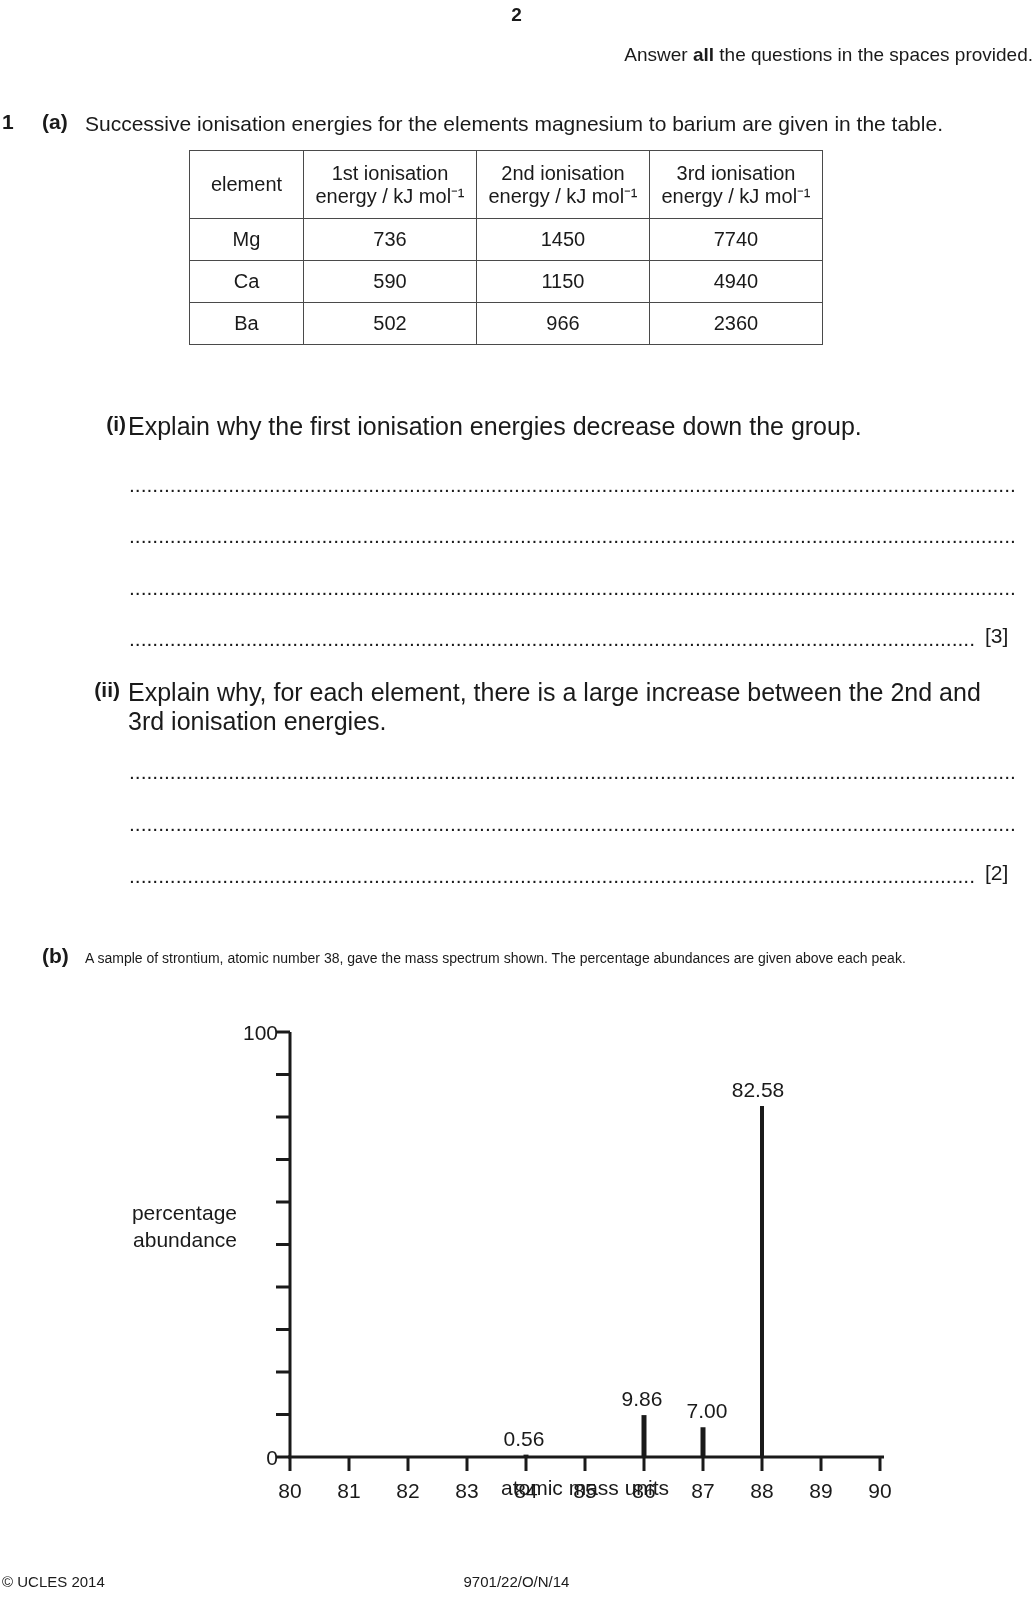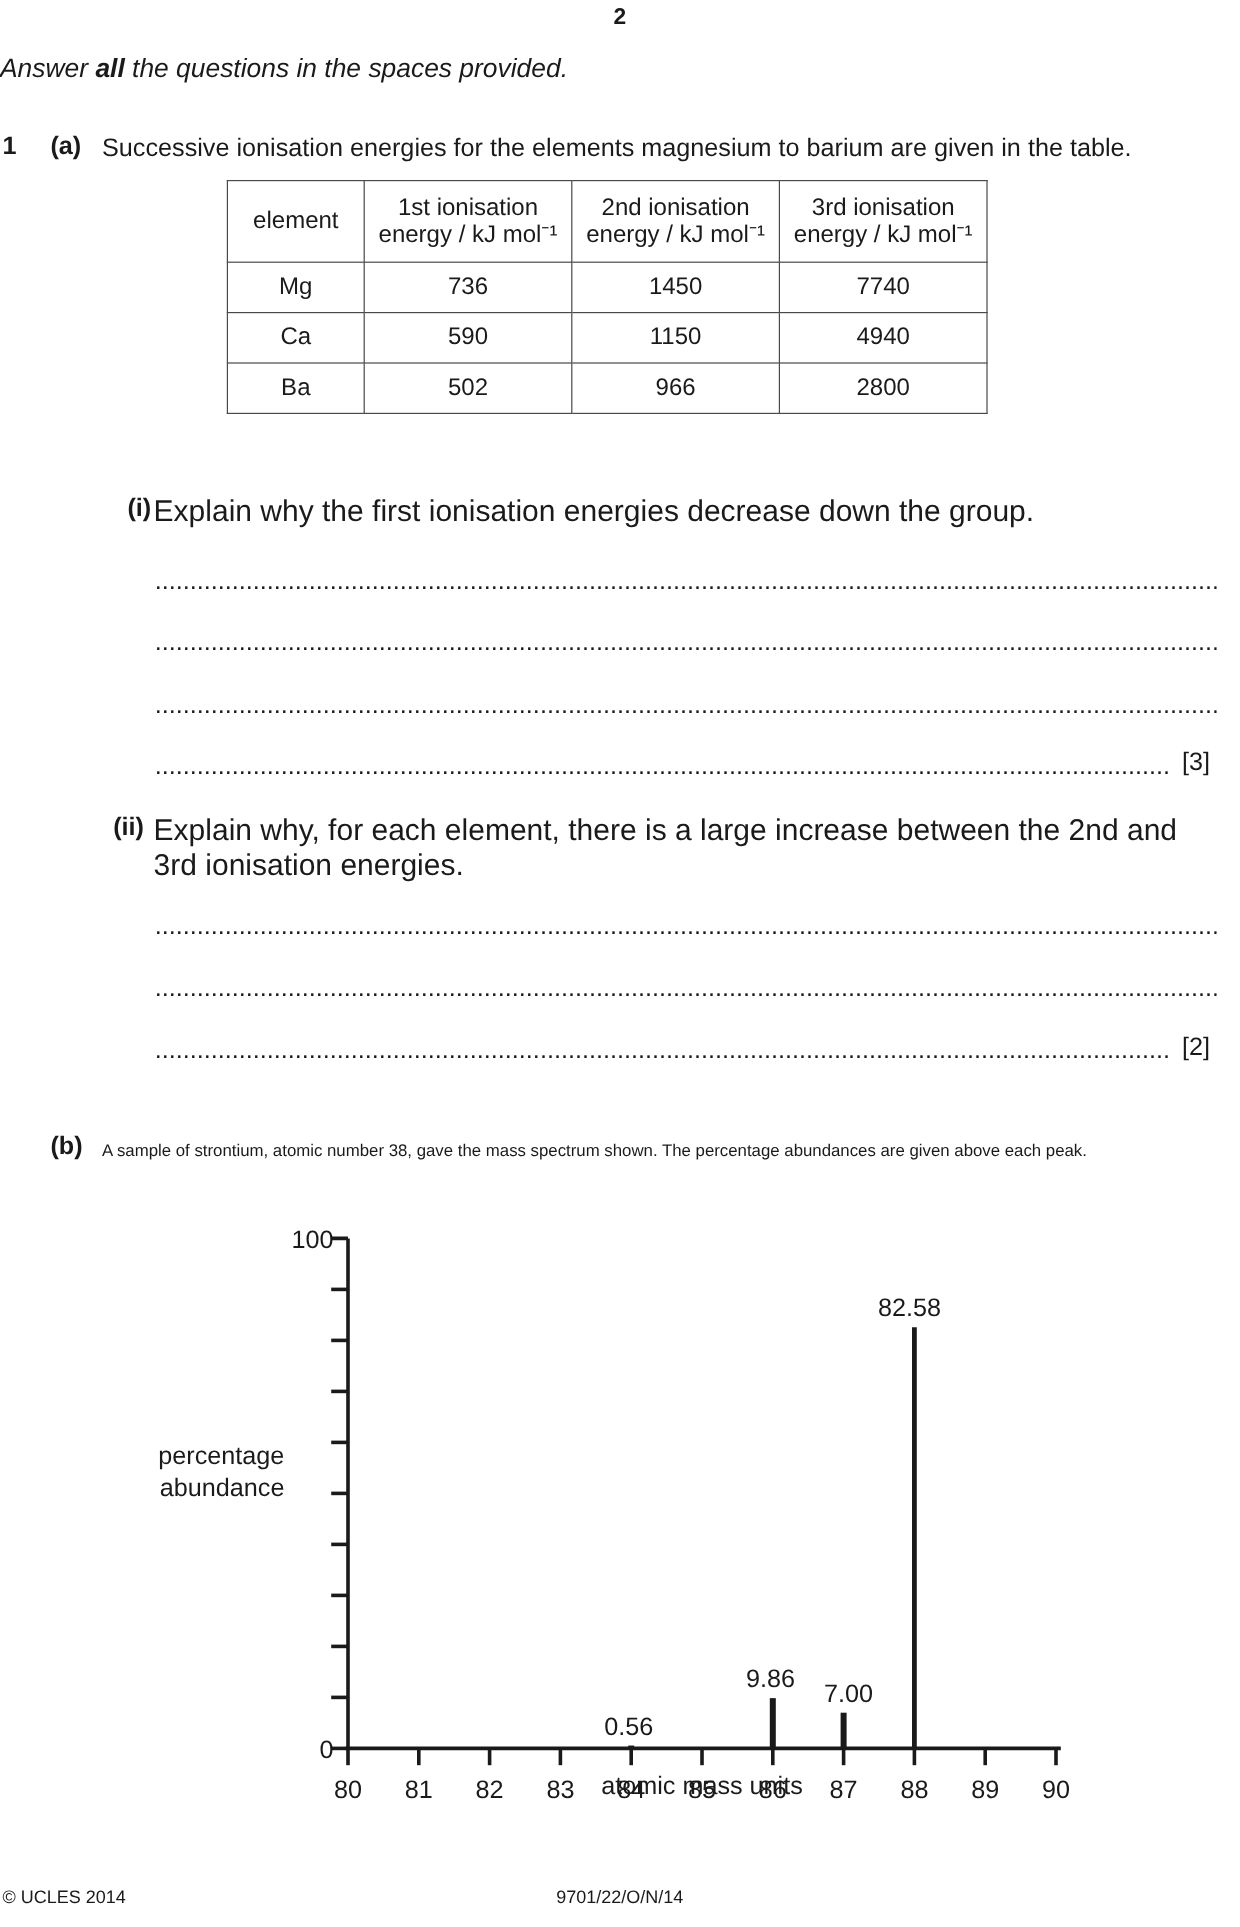--- a/index.html
+++ b/index.html
@@ -19,23 +19,22 @@
   .page-number {
     position: absolute;
     top: 4px; left: 0; width: 1033px;
     text-align: center;
     font-size: 19px;
     font-weight: bold;
   }
   .answer-instruction {
     position: absolute;
     top: 44px; left: 0; width: 1033px;
-    text-align: left;
-    font-size: 22px;
-    font-style: italic;
+    text-align: right;
+    font-size: 19px;
   }
   .answer-instruction b { font-weight: bold; }
 
   
   .q-number {
     position: absolute;
     left: 2px; top: 110px;
     font-size: 21px;
     font-weight: bold;
   }
@@ -207,21 +206,21 @@
     <tr>
       <td>Ca</td>
       <td>590</td>
       <td>1150</td>
       <td>4940</td>
     </tr>
     <tr>
       <td>Ba</td>
       <td>502</td>
       <td>966</td>
-      <td>2800</td>
+      <td>2360</td>
     </tr>
   </tbody>
 </table>
 
 <div class="sub-label" style="left:78px; top:412px;">(i)</div>
 <div class="sub-text" style="top:412px; width:885px;">Explain why the first ionisation energies decrease down the group.</div>
 
 <div class="dots w-long" style="top:473px;">..........................................................................................................................................................</div>
 <div class="dots w-long" style="top:524px;">..........................................................................................................................................................</div>
 <div class="dots w-long" style="top:576px;">..........................................................................................................................................................</div>

